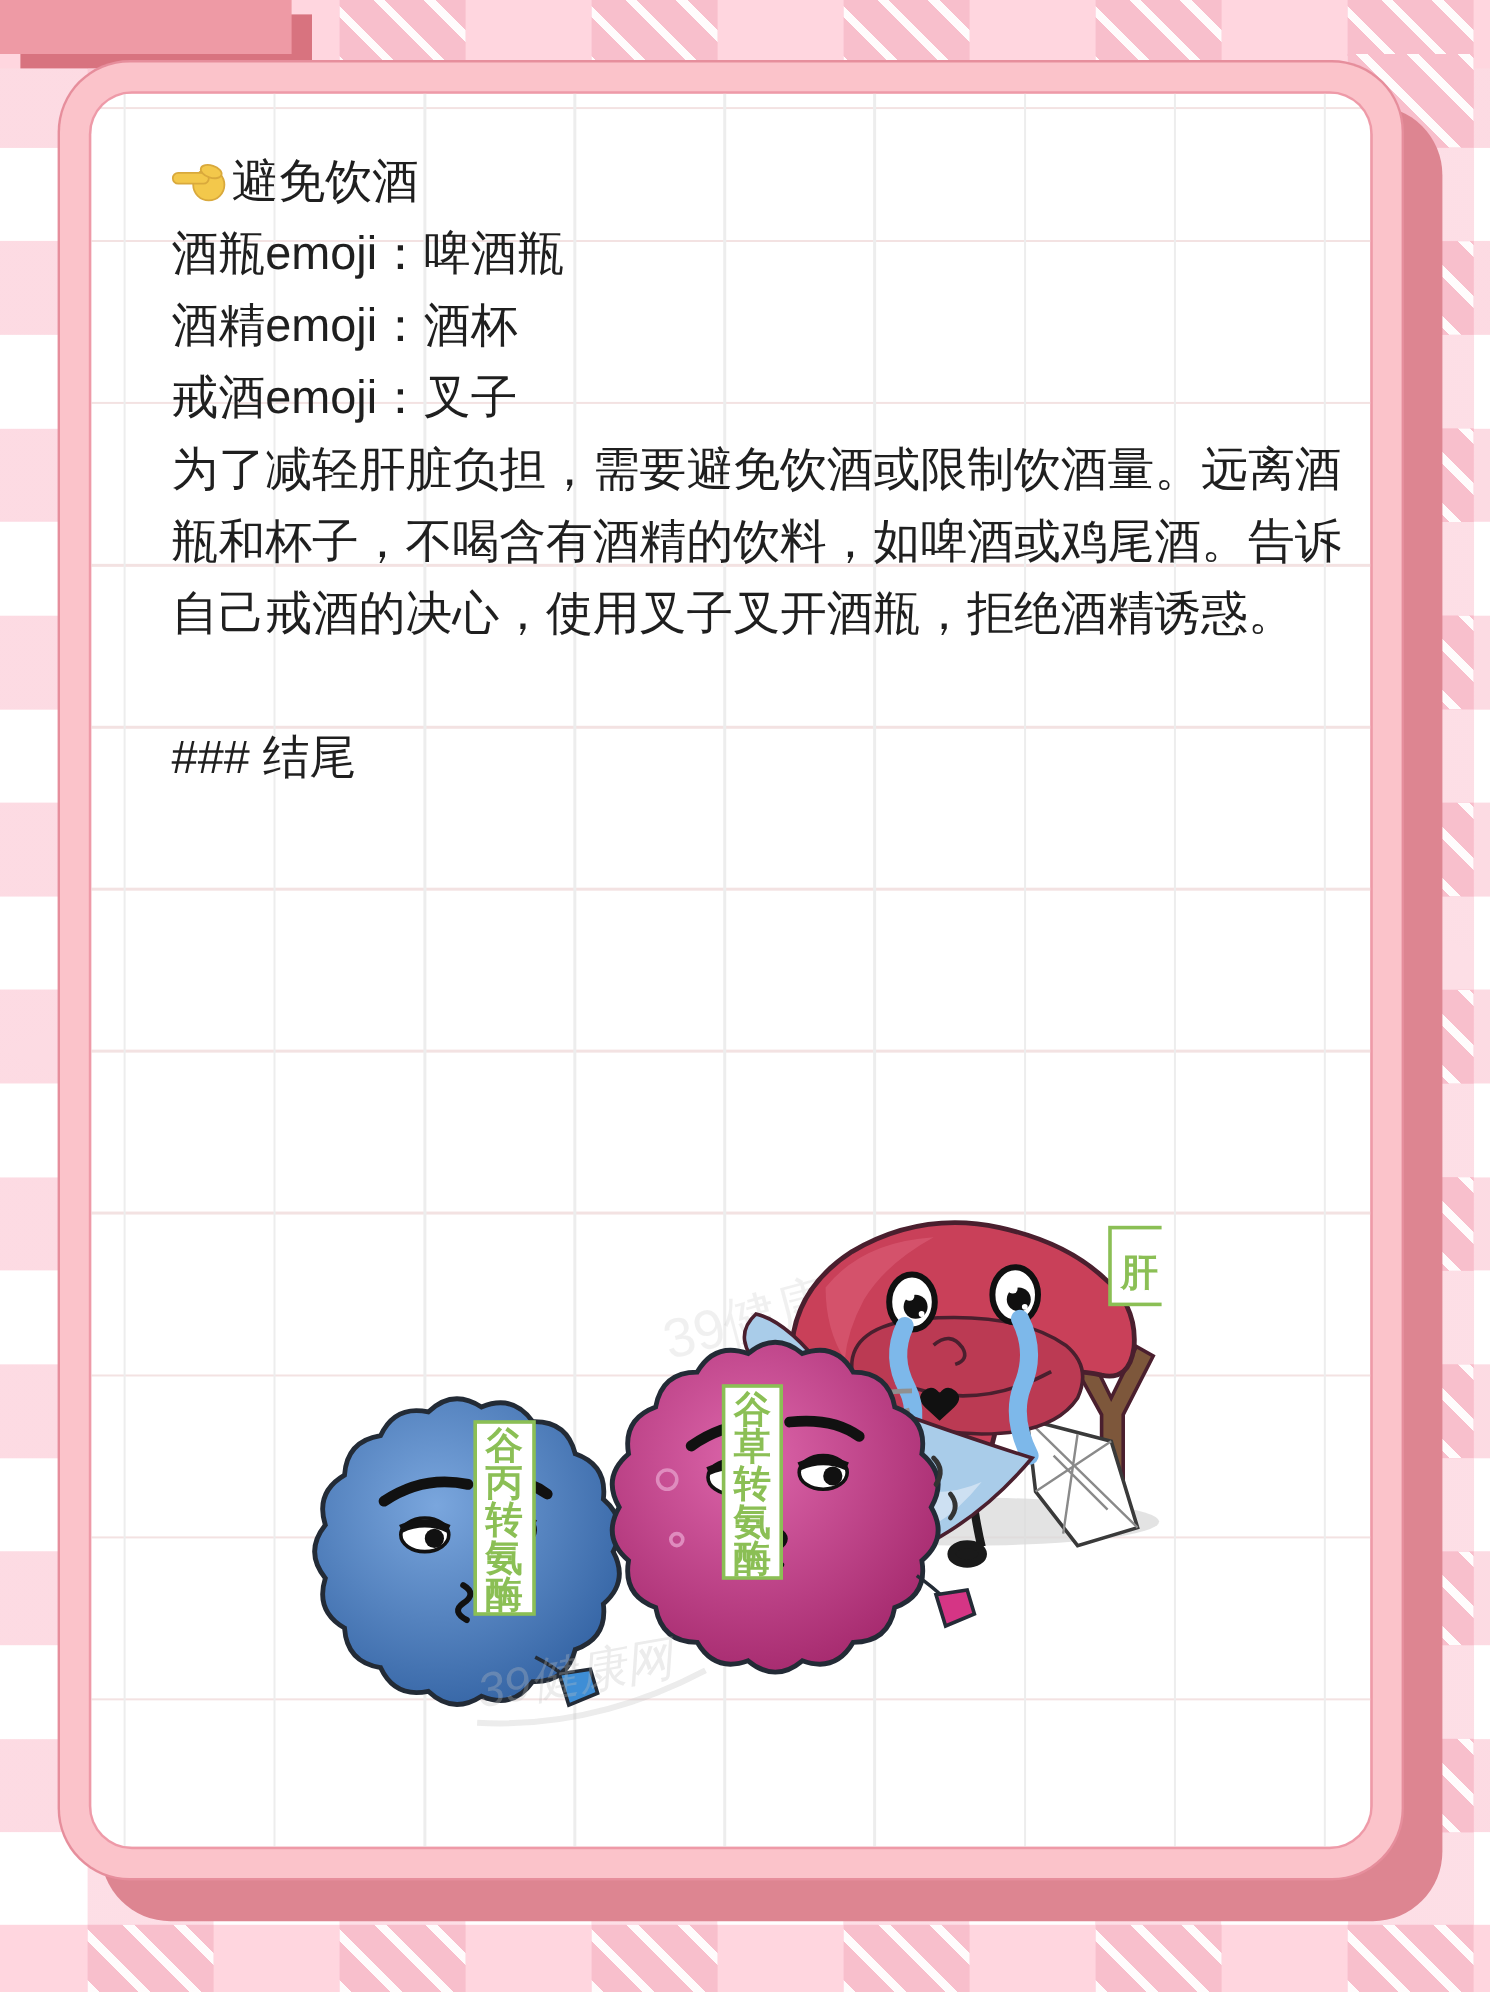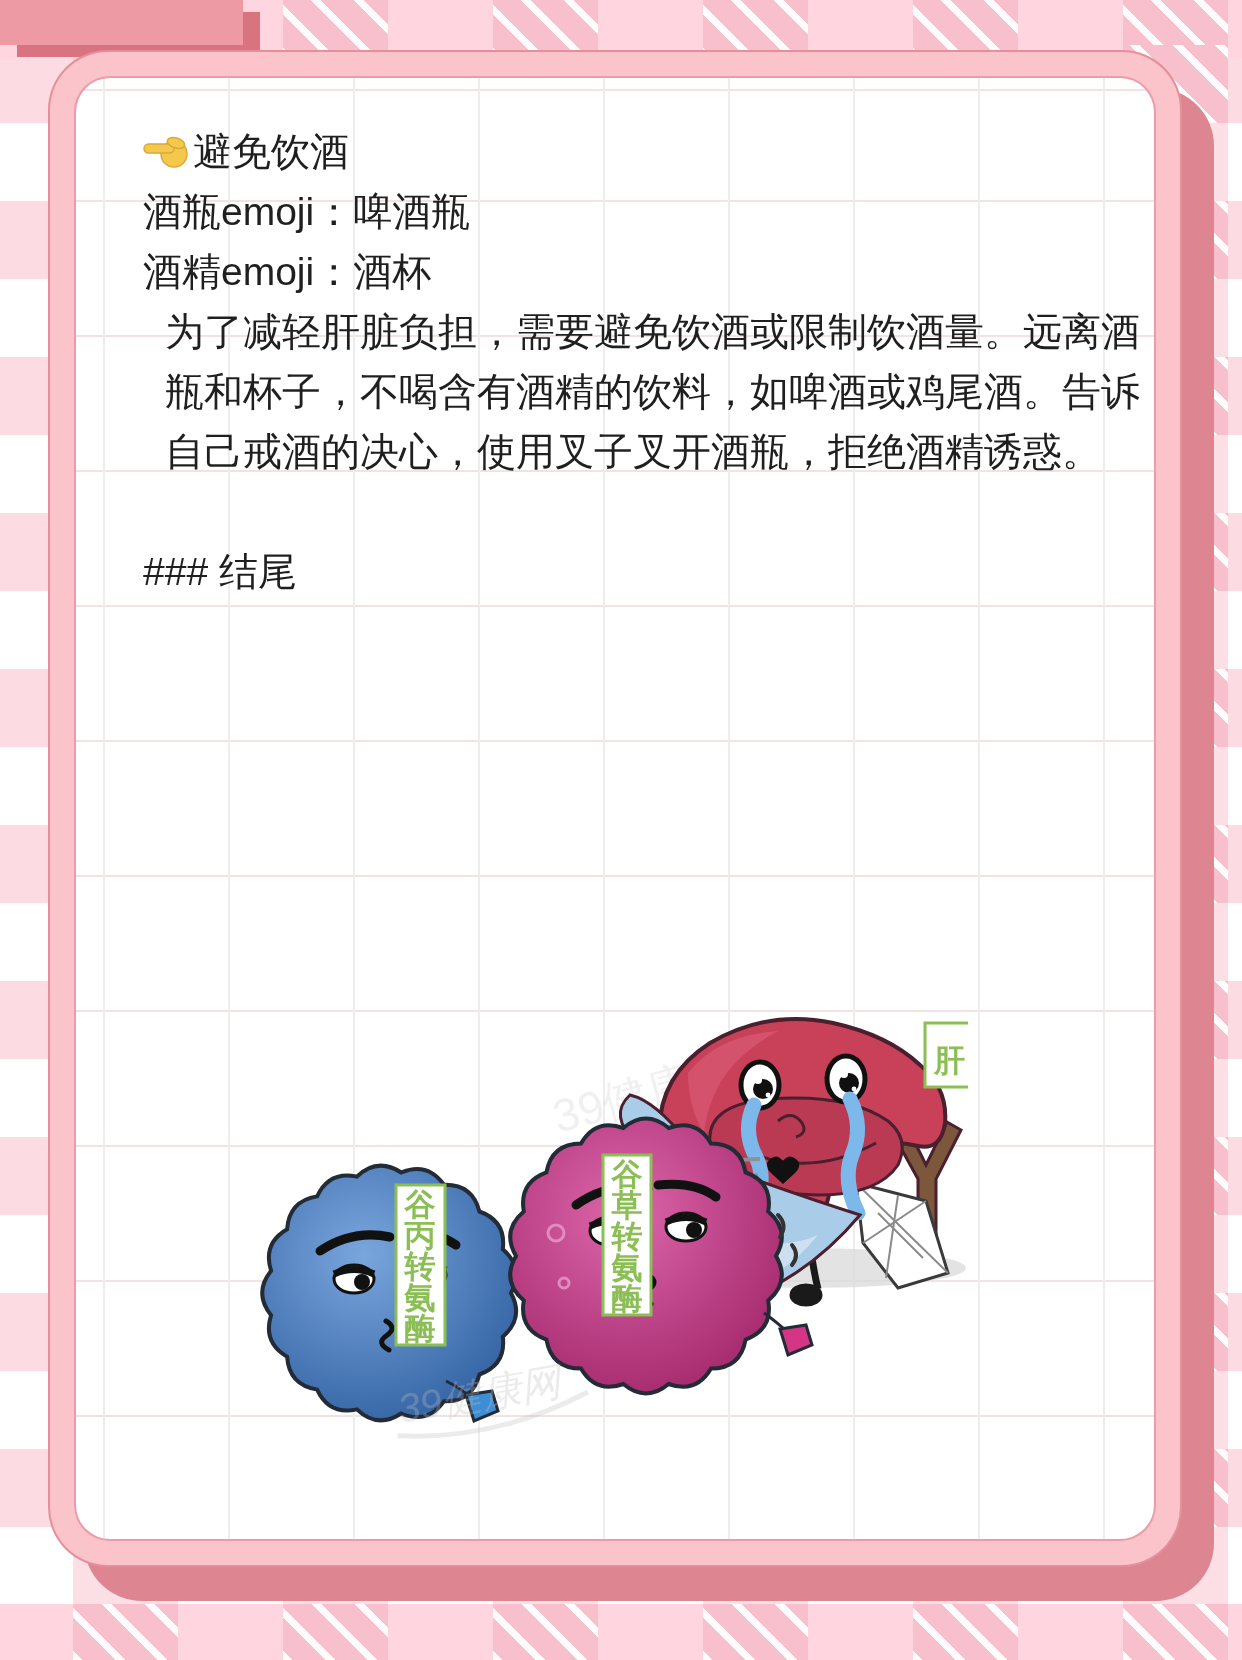--- a/index.html
+++ b/index.html
@@ -34,37 +34,36 @@
   .strip .hatch{top:0;height:100%;}
   .side-hatch{height:78px;z-index:0;}
   .salmon-rect{
     position:absolute;left:0;top:0;width:243px;height:45px;background:var(--salmon);
     box-shadow:17px 12px 0 0 var(--salmon-shadow);z-index:1;
   }
   .card{
     position:absolute;left:50px;top:52px;width:1118px;height:1513px;
     background:var(--border-pink);border-radius:58px;z-index:2;
     box-shadow:0 0 0 2px var(--border-stroke), 34px 36px 0 0 var(--card-shadow);
-    padding-left:12px;
   }
   .card-inner{
     position:absolute;left:26px;top:26px;right:26px;bottom:26px;
     background:#ffffff;border-radius:34px;overflow:hidden;
     box-shadow:0 0 0 2px var(--inner-stroke);
     background-image:
       repeating-linear-gradient(to right, var(--grid-v) 0 2px, rgba(0,0,0,0) 2px 125px),
       repeating-linear-gradient(to bottom, var(--grid-h) 0 2px, rgba(0,0,0,0) 2px 135px);
     background-position:27px 0, 0 122px;
   }
   .post-text{
     position:absolute;left:67px;top:44px;width:1000px;
     color:var(--text-black);font-size:39px;line-height:60px;
   }
   .line{height:60px;white-space:pre;}
-  .para{white-space:pre-line;margin-left:22px;}
+  .para{white-space:pre-line;}
   .spacer{height:60px;}
   .heading-row{display:flex;align-items:center;height:60px;}
   .hand{width:46px;height:36px;margin-right:4px;flex:0 0 auto;}
   .illu{position:absolute;left:182px;top:905px;z-index:3;}
   .vlabel{font-size:31px;fill:var(--label-green);font-weight:bold;}
 </style>
 </head>
 <body>
 
 <div class="strip top">
@@ -106,20 +105,21 @@
           <g fill="var(--hand-yellow)" stroke="#d9a93c" stroke-width="1.5">
             <ellipse cx="31" cy="20" rx="13" ry="13"></ellipse>
             <rect x="1" y="10" width="30" height="9" rx="4.5"></rect>
             <ellipse cx="33" cy="9" rx="9" ry="5" transform="rotate(18 33 9)"></ellipse>
           </g>
         </svg>
         <span>避免饮酒</span>
       </div>
       <div class="line">酒瓶emoji：啤酒瓶</div>
       <div class="line">酒精emoji：酒杯</div>
+      <div class="line">戒酒emoji：叉子</div>
       <div class="para">为了减轻肝脏负担，需要避免饮酒或限制饮酒量。远离酒
 瓶和杯子，不喝含有酒精的饮料，如啤酒或鸡尾酒。告诉
 自己戒酒的决心，使用叉子叉开酒瓶，拒绝酒精诱惑。</div>
       <div class="spacer"></div>
       <div class="line">### 结尾</div>
     </div>
 
     <svg class="illu" width="710" height="465" viewBox="0 0 710 465">
       <defs>
         <radialGradient id="gBlue" cx="40%" cy="35%" r="75%">

